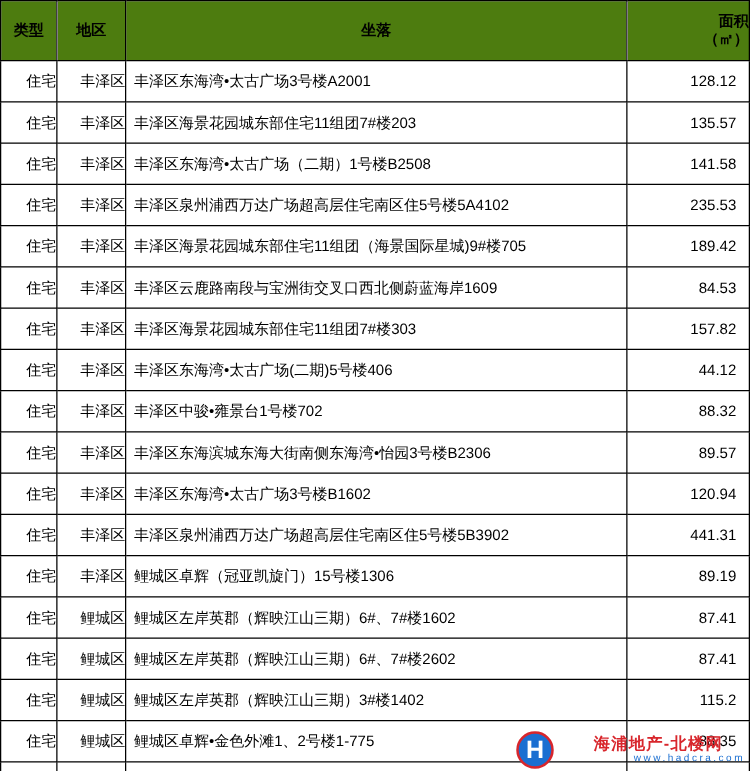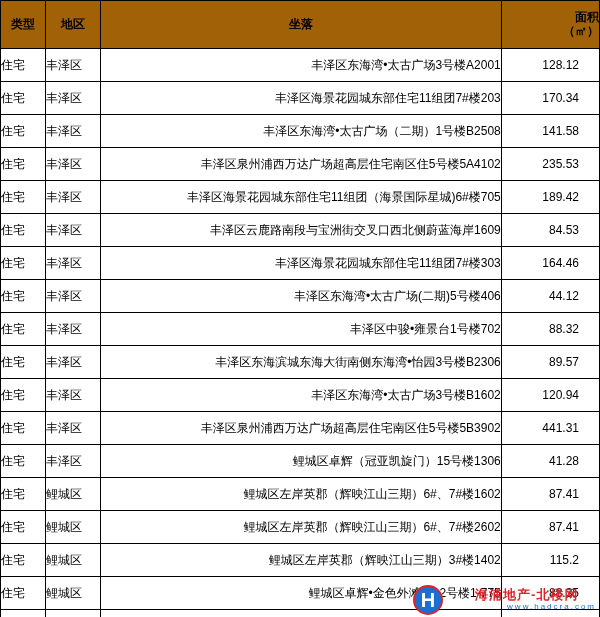--- a/index.html
+++ b/index.html
@@ -23,49 +23,49 @@
     border: 1px solid #000000;
     font-size: 12px;
     color: #000000;
     padding: 0;
     height: 33px;
     box-sizing: border-box;
     overflow: hidden;
     white-space: nowrap;
   }
   thead th {
-    background: #a16207;
+    background: #4d7c0f;
     color: #ffffff;
     font-weight: bold;
     text-align: center;
     vertical-align: middle;
     font-size: 13px;
     line-height: 1.15;
   }
   thead th.head-area {
     height: 48px;
   }
   .col-type { width: 45px; }
   .col-dist { width: 55px; }
   .col-loc  { width: 400px; }
   .col-area { width: 98px; text-align: right; }
 
   tbody td.c-type, tbody td.c-dist {
+    text-align: right;
+    vertical-align: middle;
+  }
+  tbody td.c-loc {
     text-align: left;
-    vertical-align: middle;
-  }
-  tbody td.c-loc {
-    text-align: right;
     vertical-align: middle;
     padding-left: 6px;
   }
   tbody td.c-area {
     text-align: right;
     vertical-align: middle;
-    padding-right: 20px;
+    padding-right: 10px;
   }
   .unit-line {
     display: block;
     font-size: 12px;
   }
   
   .watermark {
     position: absolute;
     right: 4px;
     bottom: 2px;
@@ -127,51 +127,51 @@
       <tr>
         <td class="c-type col-type">住宅</td>
         <td class="c-dist col-dist">丰泽区</td>
         <td class="c-loc col-loc">丰泽区东海湾•太古广场3号楼A2001</td>
         <td class="c-area col-area">128.12</td>
       </tr>
       <tr>
         <td class="c-type col-type">住宅</td>
         <td class="c-dist col-dist">丰泽区</td>
         <td class="c-loc col-loc">丰泽区海景花园城东部住宅11组团7#楼203</td>
-        <td class="c-area col-area">170.34</td>
+        <td class="c-area col-area">135.57</td>
       </tr>
       <tr>
         <td class="c-type col-type">住宅</td>
         <td class="c-dist col-dist">丰泽区</td>
         <td class="c-loc col-loc">丰泽区东海湾•太古广场（二期）1号楼B2508</td>
         <td class="c-area col-area">141.58</td>
       </tr>
       <tr>
         <td class="c-type col-type">住宅</td>
         <td class="c-dist col-dist">丰泽区</td>
         <td class="c-loc col-loc">丰泽区泉州浦西万达广场超高层住宅南区住5号楼5A4102</td>
         <td class="c-area col-area">235.53</td>
       </tr>
       <tr>
         <td class="c-type col-type">住宅</td>
         <td class="c-dist col-dist">丰泽区</td>
-        <td class="c-loc col-loc">丰泽区海景花园城东部住宅11组团（海景国际星城)6#楼705</td>
+        <td class="c-loc col-loc">丰泽区海景花园城东部住宅11组团（海景国际星城)9#楼705</td>
         <td class="c-area col-area">189.42</td>
       </tr>
       <tr>
         <td class="c-type col-type">住宅</td>
         <td class="c-dist col-dist">丰泽区</td>
         <td class="c-loc col-loc">丰泽区云鹿路南段与宝洲街交叉口西北侧蔚蓝海岸1609</td>
         <td class="c-area col-area">84.53</td>
       </tr>
       <tr>
         <td class="c-type col-type">住宅</td>
         <td class="c-dist col-dist">丰泽区</td>
         <td class="c-loc col-loc">丰泽区海景花园城东部住宅11组团7#楼303</td>
-        <td class="c-area col-area">164.46</td>
+        <td class="c-area col-area">157.82</td>
       </tr>
       <tr>
         <td class="c-type col-type">住宅</td>
         <td class="c-dist col-dist">丰泽区</td>
         <td class="c-loc col-loc">丰泽区东海湾•太古广场(二期)5号楼406</td>
         <td class="c-area col-area">44.12</td>
       </tr>
       <tr>
         <td class="c-type col-type">住宅</td>
         <td class="c-dist col-dist">丰泽区</td>
@@ -193,21 +193,21 @@
       <tr>
         <td class="c-type col-type">住宅</td>
         <td class="c-dist col-dist">丰泽区</td>
         <td class="c-loc col-loc">丰泽区泉州浦西万达广场超高层住宅南区住5号楼5B3902</td>
         <td class="c-area col-area">441.31</td>
       </tr>
       <tr>
         <td class="c-type col-type">住宅</td>
         <td class="c-dist col-dist">丰泽区</td>
         <td class="c-loc col-loc">鲤城区卓辉（冠亚凯旋门）15号楼1306</td>
-        <td class="c-area col-area">41.28</td>
+        <td class="c-area col-area">89.19</td>
       </tr>
       <tr>
         <td class="c-type col-type">住宅</td>
         <td class="c-dist col-dist">鲤城区</td>
         <td class="c-loc col-loc">鲤城区左岸英郡（辉映江山三期）6#、7#楼1602</td>
         <td class="c-area col-area">87.41</td>
       </tr>
       <tr>
         <td class="c-type col-type">住宅</td>
         <td class="c-dist col-dist">鲤城区</td>

